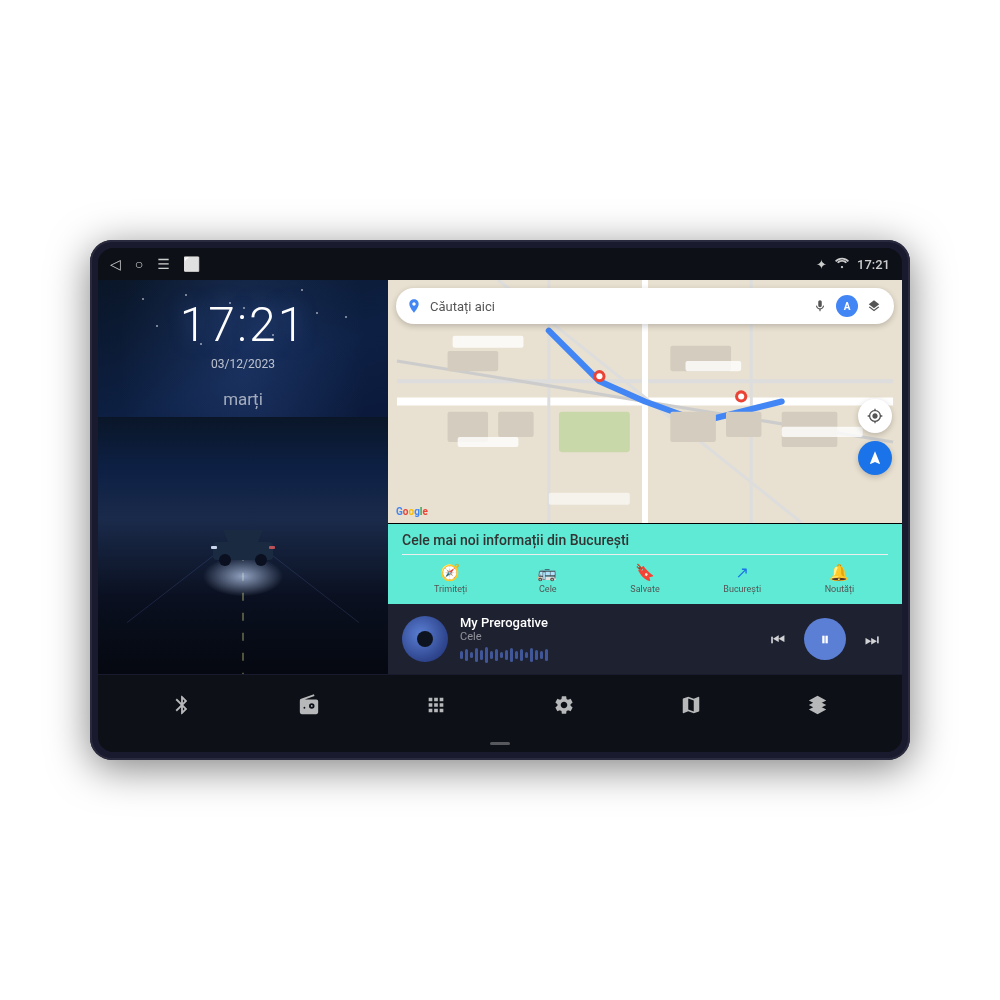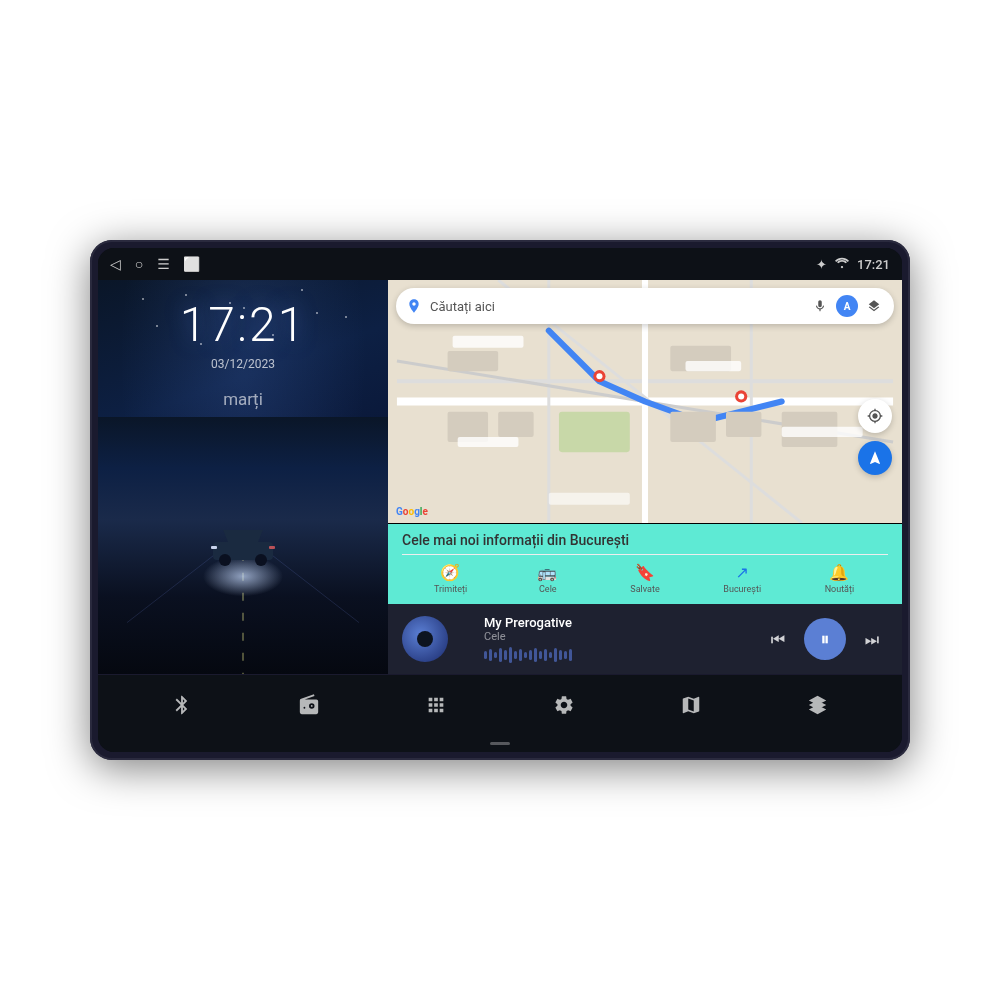--- a/index.html
+++ b/index.html
@@ -321,21 +321,20 @@
 
     .album-art-inner {
       width: 16px;
       height: 16px;
       border-radius: 50%;
       background: #0d1420;
     }
 
     .music-info {
       flex: 1;
-      margin-left: 24px;
     }
 
     .music-title {
       color: white;
       font-size: 13px;
       font-weight: 500;
     }
 
     .music-subtitle {
       color: rgba(255,255,255,0.5);

